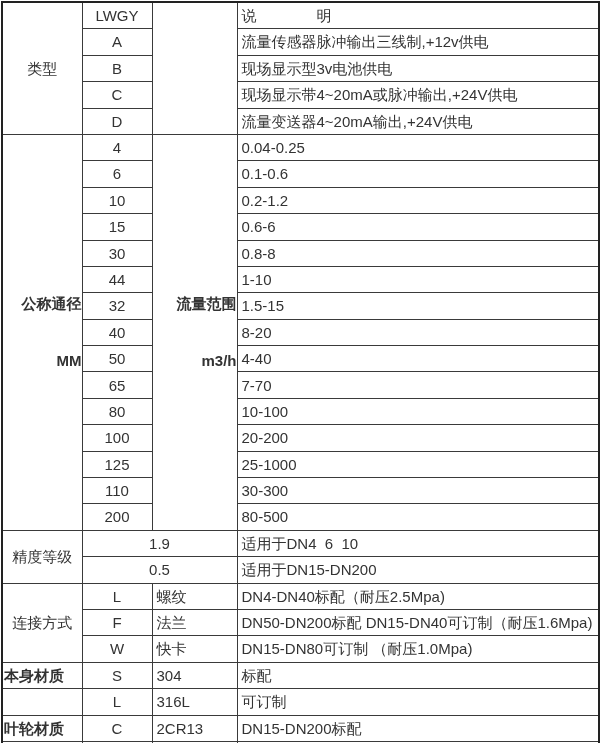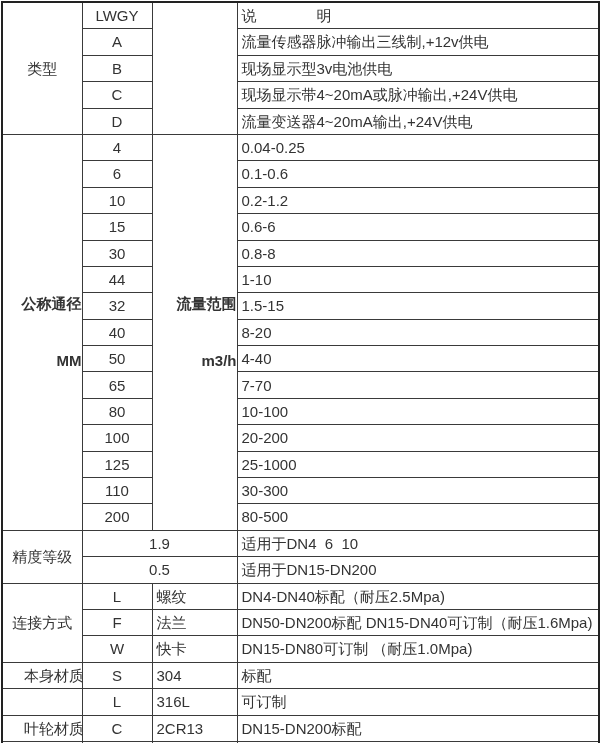--- a/index.html
+++ b/index.html
@@ -18,21 +18,21 @@
     height:25.4px;
     line-height:1.15;
     vertical-align:middle;
     white-space:pre;
     overflow:hidden;
     padding:0;
   }
   td.c{text-align:center;}
   td.l{text-align:left;padding-left:4px;}
   td.lbl{text-align:center;}
-  td.lbl2{text-align:left;padding-left:21px;}
+  td.lbl2{text-align:left;padding-left:1px;font-weight:bold;}
   .stack div{text-align:right;line-height:1.45;font-weight:bold;}
 </style>
 </head>
 <body>
 
 <div class="wrap">
 <table class="spec">
   <colgroup>
     <col style="width:80px">
     <col style="width:70px">

